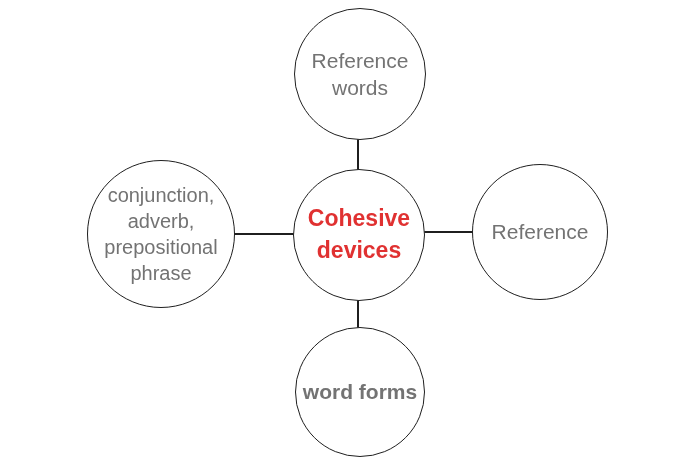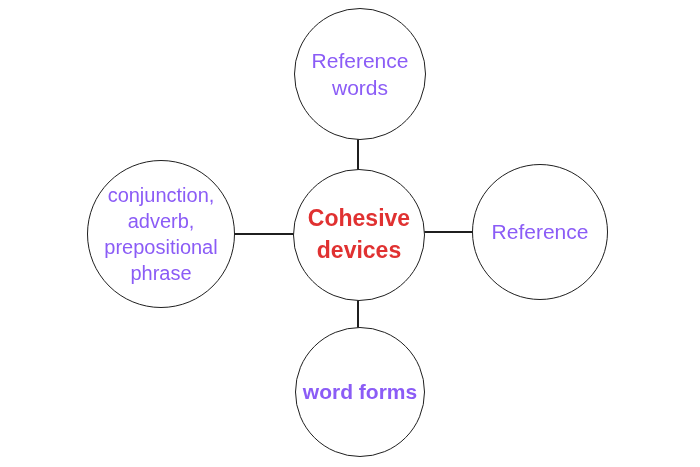--- a/index.html
+++ b/index.html
@@ -32,21 +32,21 @@
     border-radius: 50%;
     background: #ffffff;
     z-index: 1;
     display: flex;
     align-items: center;
     justify-content: center;
     text-align: center;
     box-sizing: border-box;
   }
   .node .label {
-    color: #8b5cf6;
+    color: #737373;
     font-size: 21px;
     line-height: 1.3;
     display: block;
   }
   .node-top    { left: 294px; top: 8px;   width: 132px; height: 132px; }
   .node-top .label { width: 112px; }
   .node-center { left: 293px; top: 169px; width: 132px; height: 132px; }
   .node-center .label {
     color: #e03131;
     font-weight: bold;

